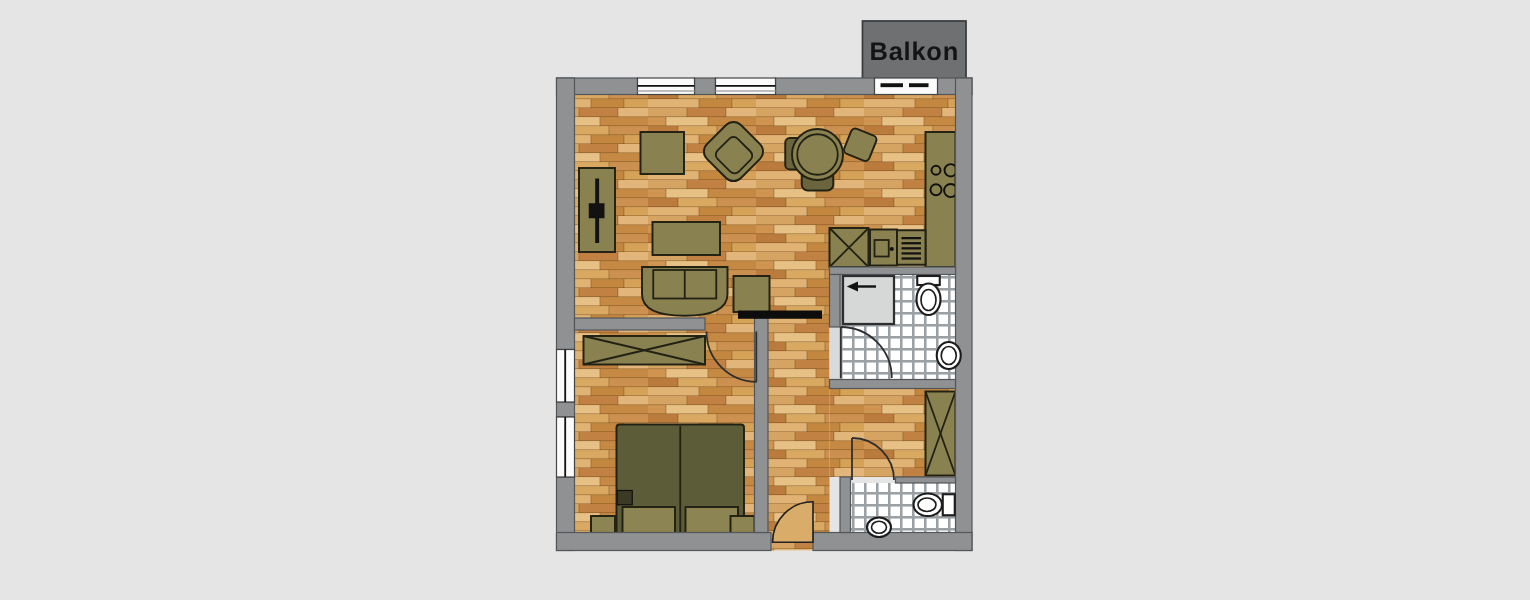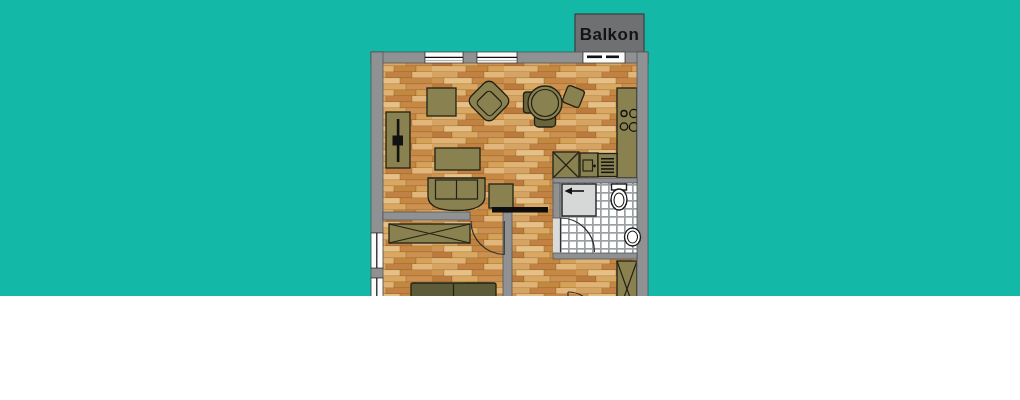--- a/index.html
+++ b/index.html
@@ -1,16 +1,16 @@
 <!DOCTYPE html>
 <html><head>
 <meta charset="utf-8">
 <style>
   html,body{margin:0;padding:0;background:#ffffff;}
-  .stage{position:relative;width:1020px;height:296px;background:#14b8a6;overflow:hidden;}
+  .stage{position:relative;width:1020px;height:400px;background:#e5e5e5;overflow:hidden;}
   svg{display:block;}
   text{font-family:"Liberation Sans", sans-serif;}
   .balkon-text{font-size:17px;font-weight:600;letter-spacing:0.5px;}
   .bx{stroke:#3c3e40;stroke-width:1.2;}
   .wall-s{stroke:#54575a;stroke-width:0.8;}
   .furn{stroke:#222214;stroke-width:1.3;}
   .furn-line{fill:none;stroke:#222214;stroke-width:1.2;}
   .win-s{stroke:#444;stroke-width:0.8;}
   .ink-line{stroke:#111;stroke-width:1.2;}
   .sill-line{stroke:#a9a9a9;stroke-width:1;}

